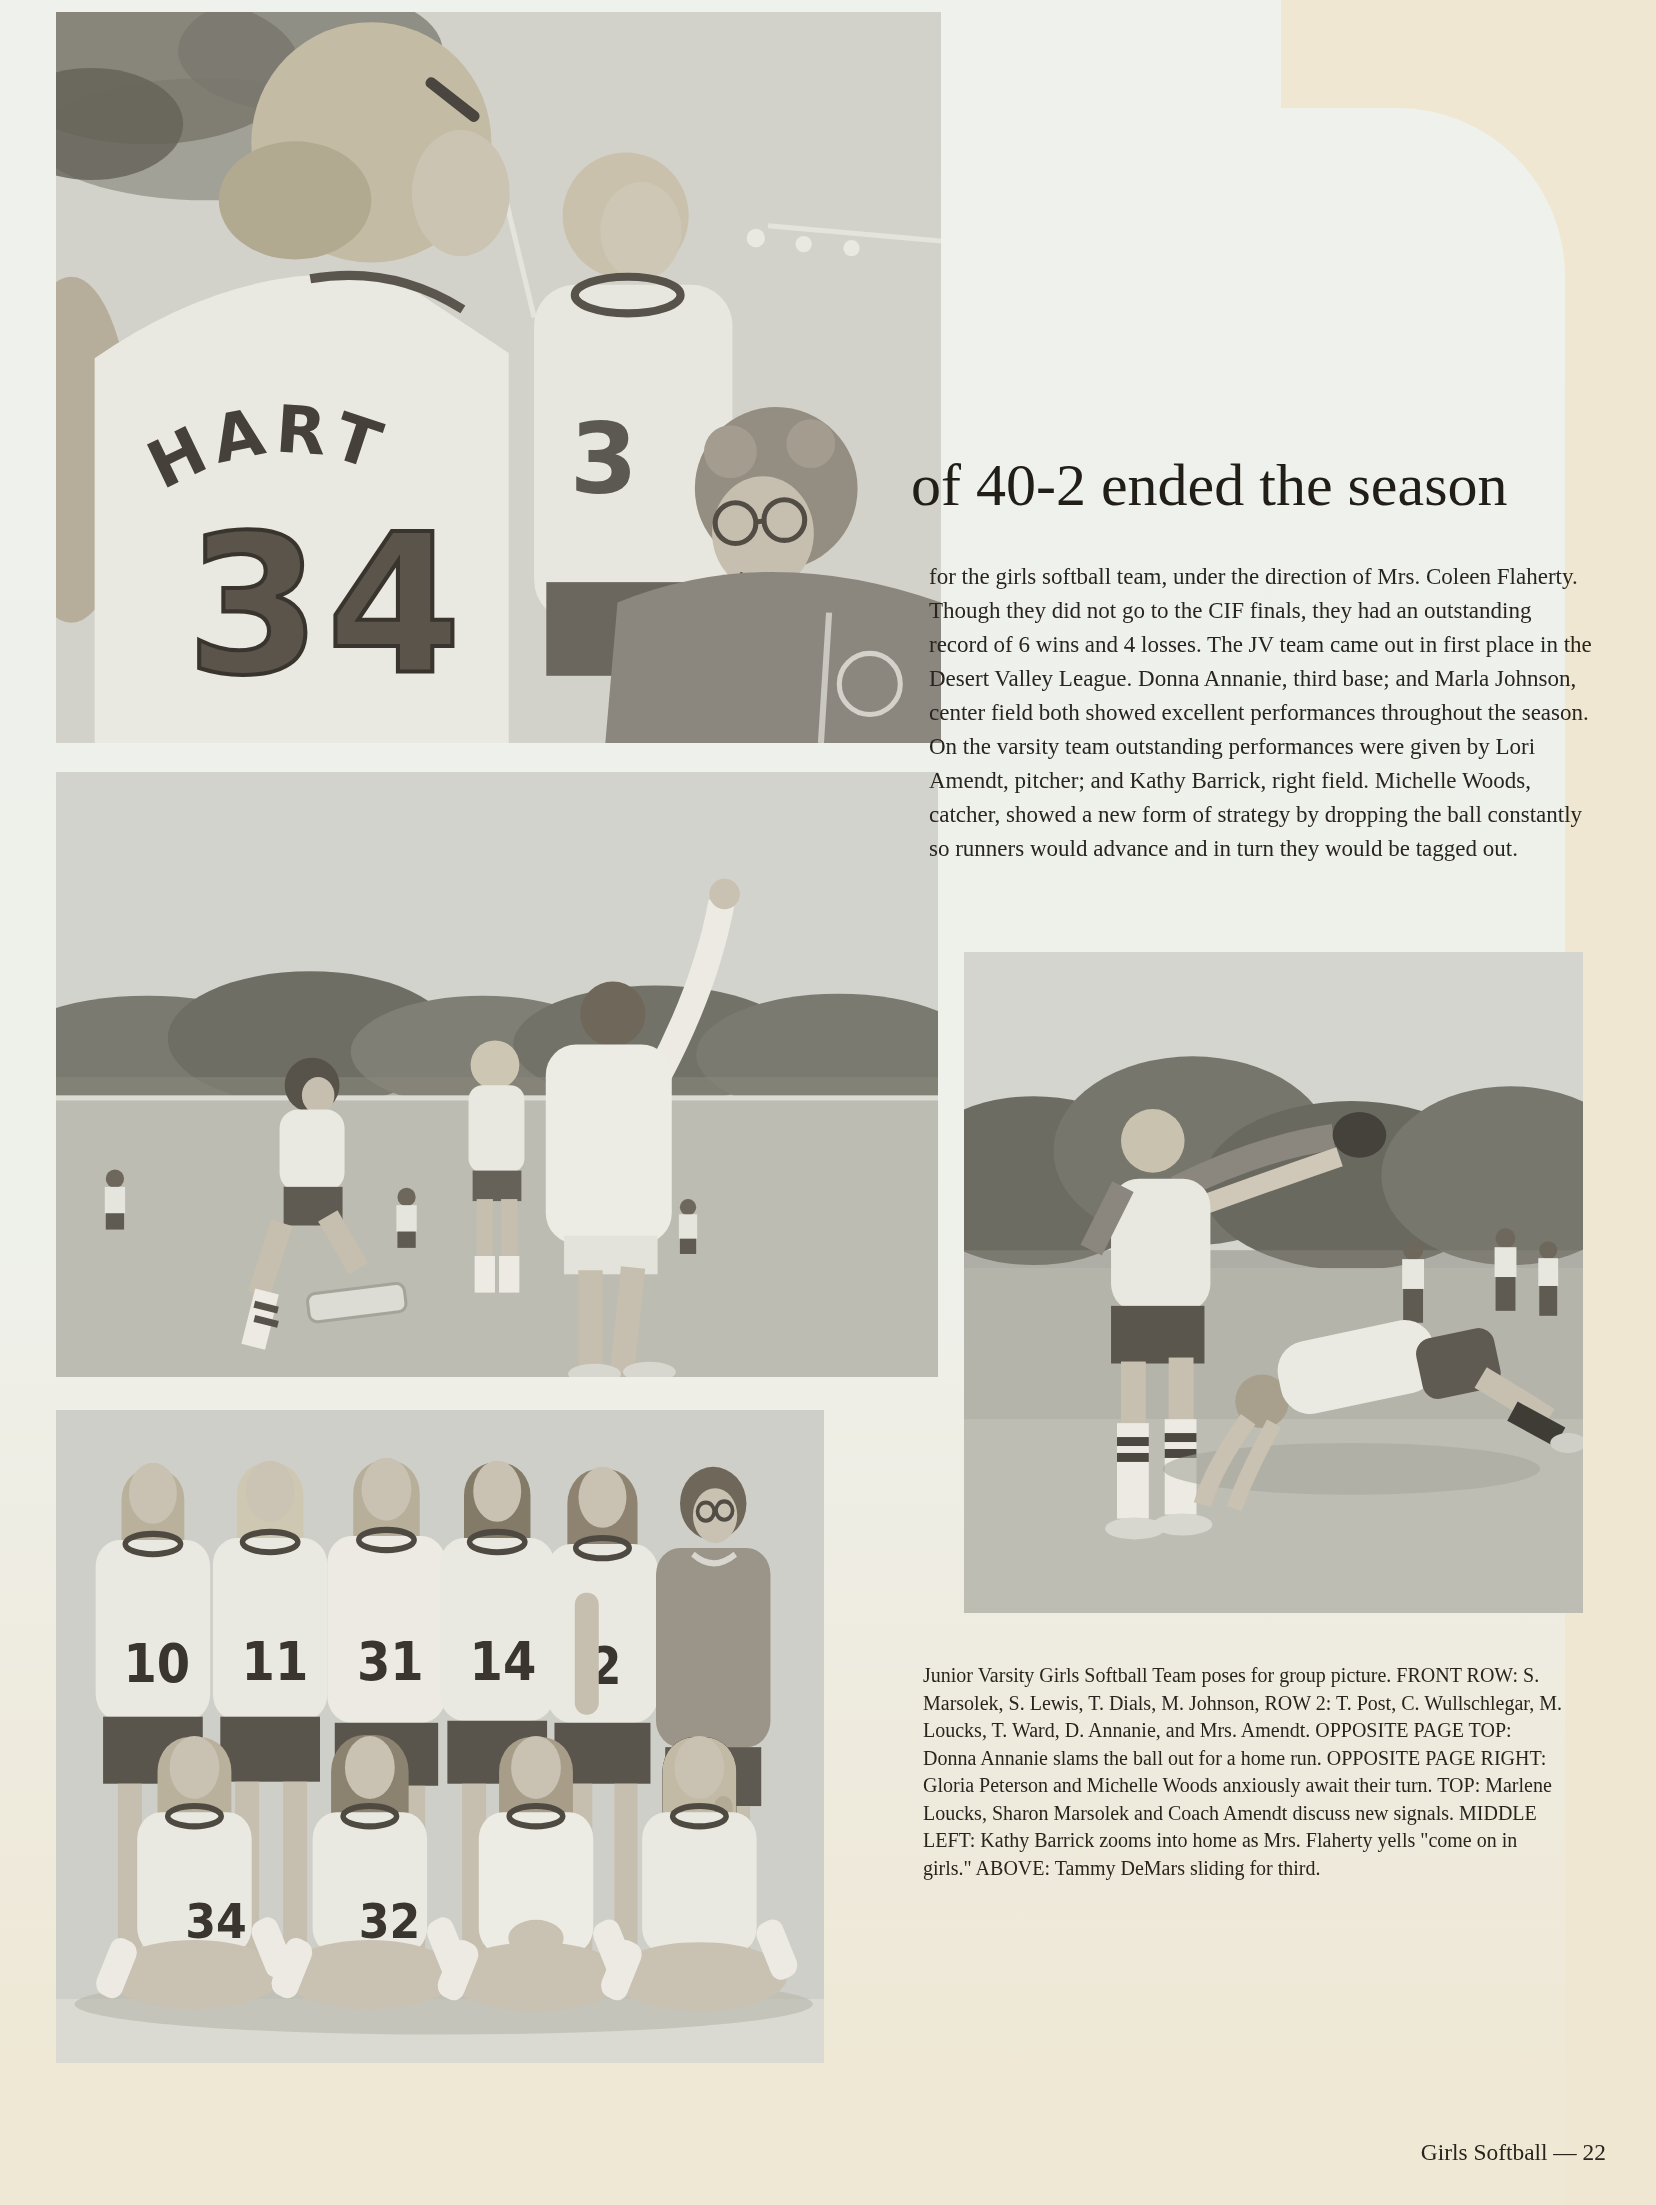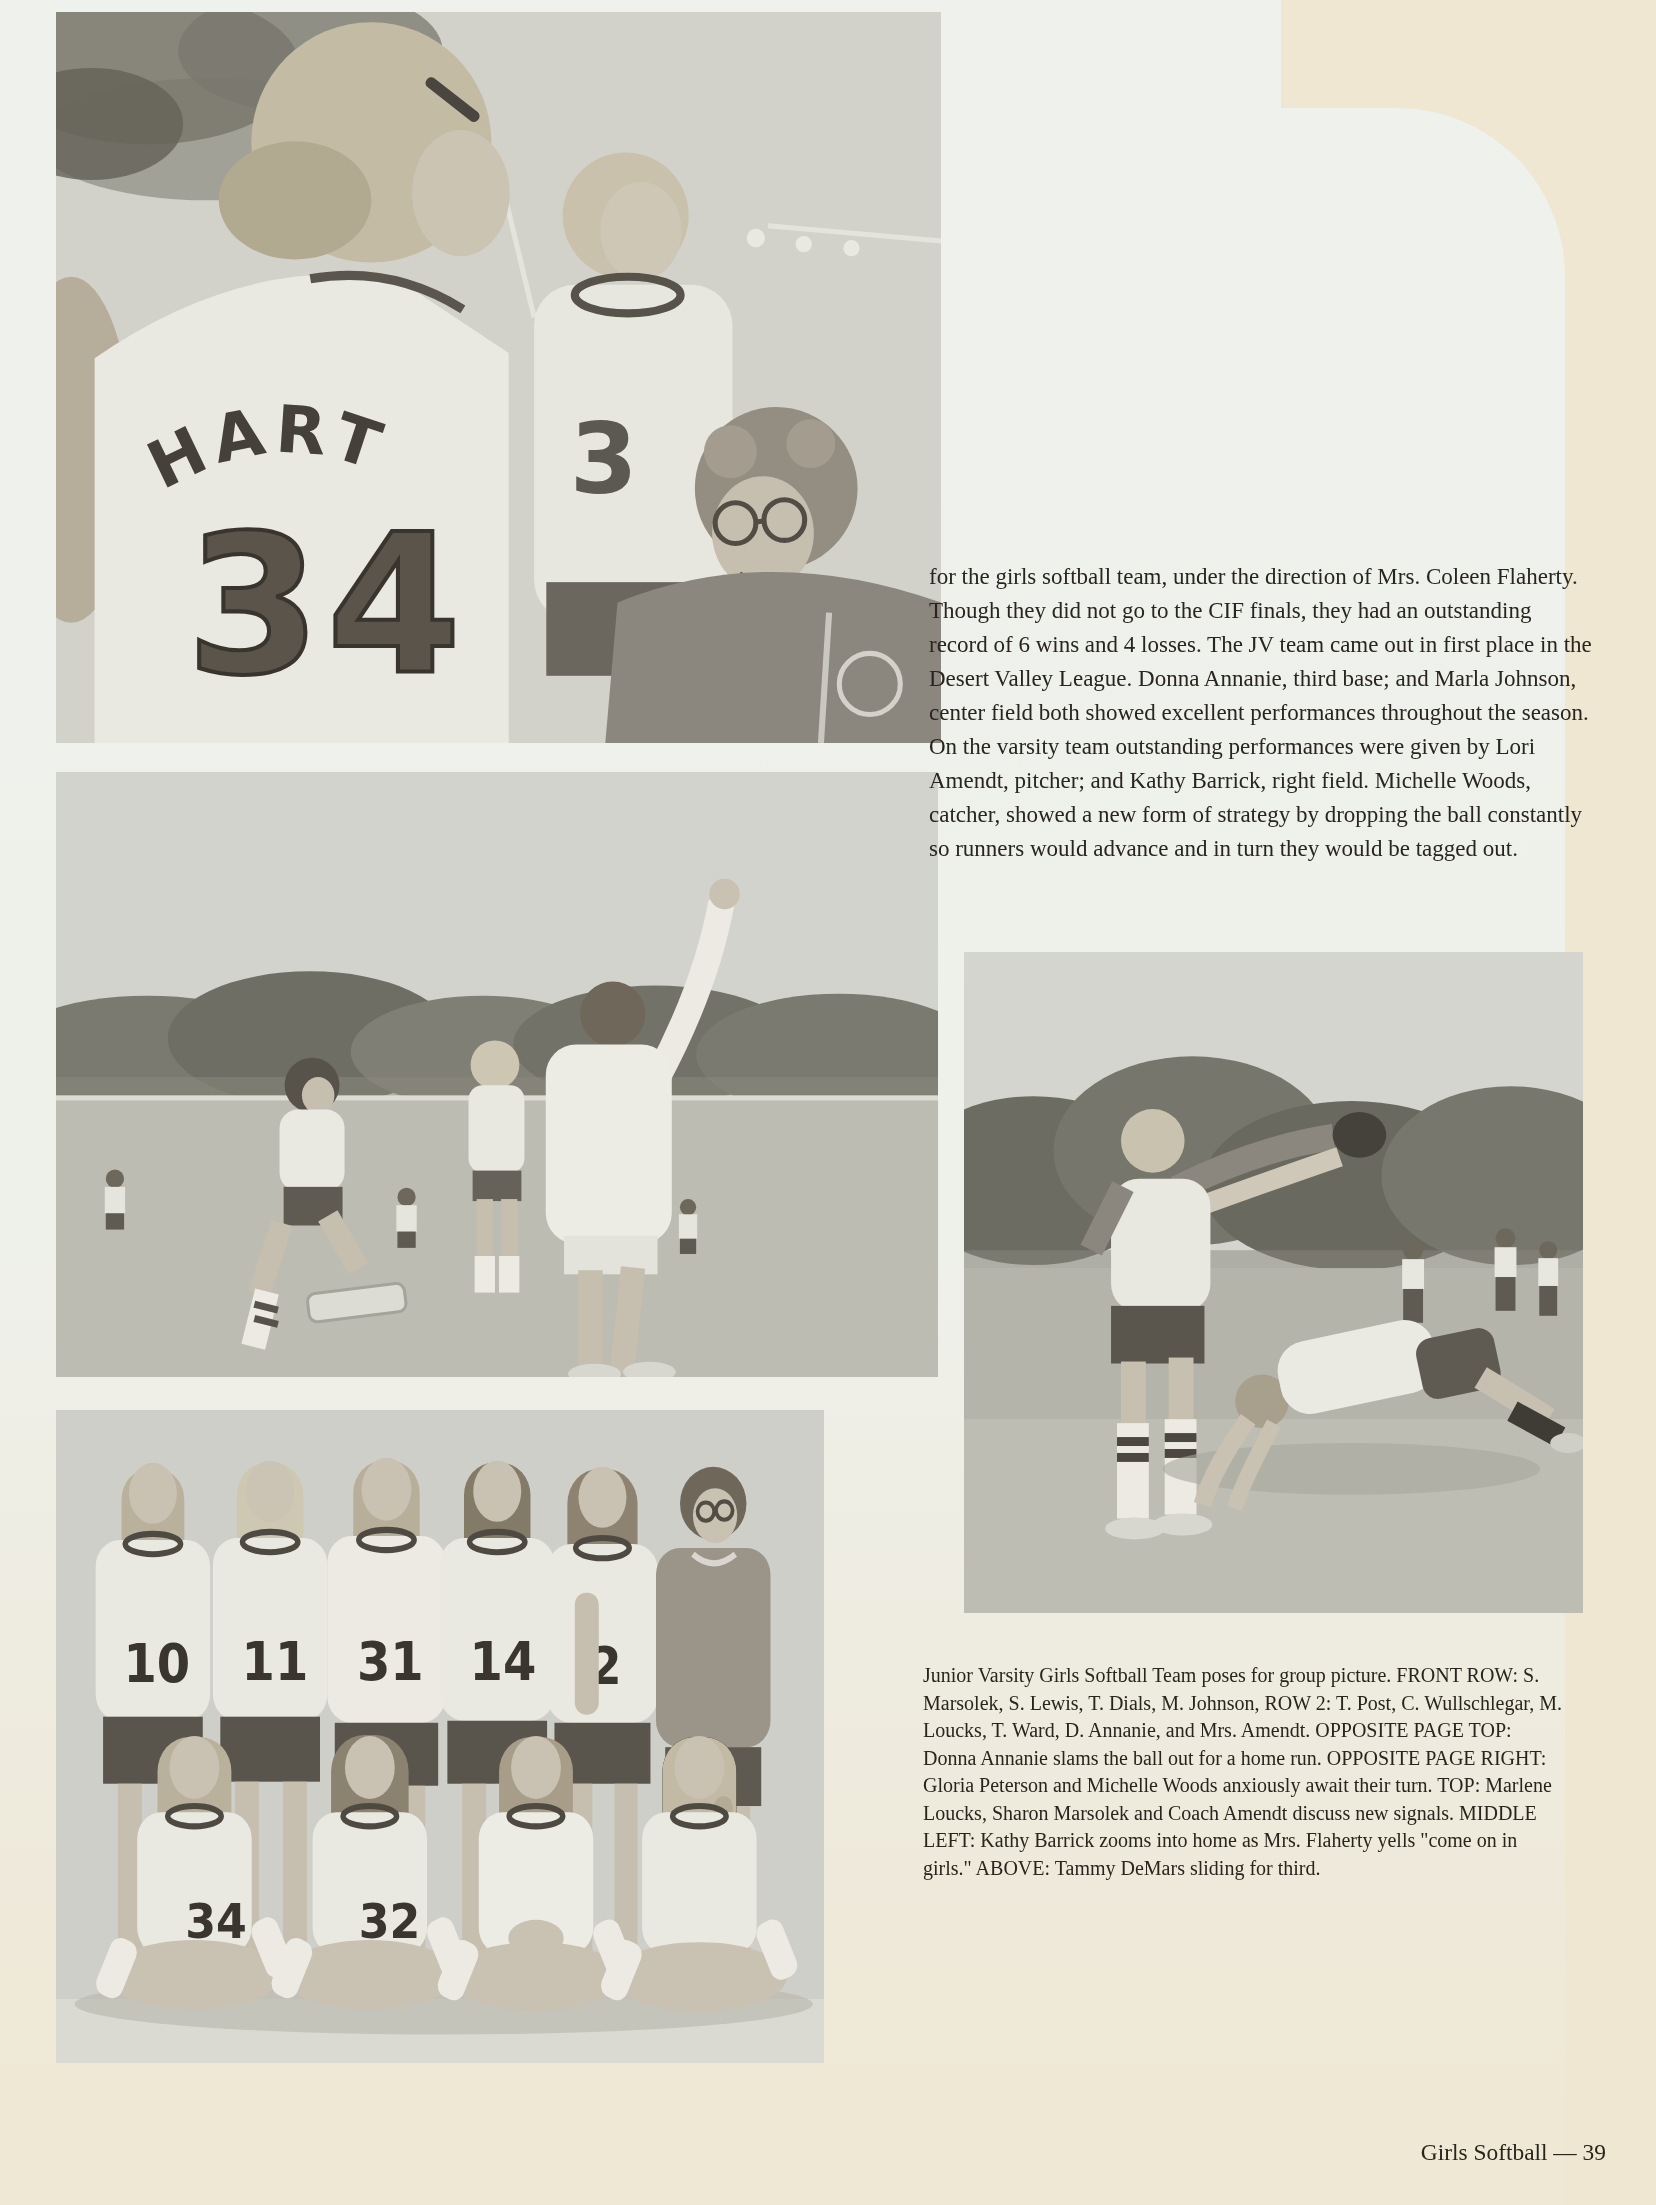--- a/index.html
+++ b/index.html
@@ -335,17 +335,18 @@
         <path d="M 312 474 Q 282 530 272 560" stroke="#c9c1b1" stroke-width="16" fill="none"></path>
         <rect x="310" y="398" width="160" height="74" rx="30" fill="#ebeae2" transform="rotate(-12 310 398)"></rect>
         <rect x="452" y="392" width="80" height="62" rx="16" fill="#5f5b53" transform="rotate(-12 452 392)"></rect>
         <path d="M 520 428 Q 560 452 588 470" stroke="#c7bfb0" stroke-width="24" fill="none"></path>
         <path d="M 552 462 L 600 488" stroke="#3f3c36" stroke-width="22"></path>
         <ellipse cx="608" cy="494" rx="18" ry="10" fill="#d0cfc7"></ellipse>
       </g>
     </svg>
   </figure>
 
+  <h2 class="subheadline">of 40-2 ended the season</h2>
   <p class="body-copy">for the girls softball team, under the direction of Mrs. Coleen Flaherty. Though they did not go to the CIF finals, they had an outstanding record of 6 wins and 4 losses. The JV team came out in first place in the Desert Valley League. Donna Annanie, third base; and Marla Johnson, center field both showed excellent performances throughout the season. On the varsity team outstanding performances were given by Lori Amendt, pitcher; and Kathy Barrick, right field. Michelle Woods, catcher, showed a new form of strategy by dropping the ball constantly so runners would advance and in turn they would be tagged out.</p>
   <p class="caption">Junior Varsity Girls Softball Team poses for group picture. FRONT ROW: S. Marsolek, S. Lewis, T. Dials, M. Johnson, ROW 2: T. Post, C. Wullschlegar, M. Loucks, T. Ward, D. Annanie, and Mrs. Amendt. OPPOSITE PAGE TOP: Donna Annanie slams the ball out for a home run. OPPOSITE PAGE RIGHT: Gloria Peterson and Michelle Woods anxiously await their turn. TOP: Marlene Loucks, Sharon Marsolek and Coach Amendt discuss new signals. MIDDLE LEFT: Kathy Barrick zooms into home as Mrs. Flaherty yells "come on in girls." ABOVE: Tammy DeMars sliding for third.</p>
-  <div class="folio">Girls Softball — 39</div>
+  <div class="folio">Girls Softball — 22</div>
 </div>
 
 
 </body></html>

